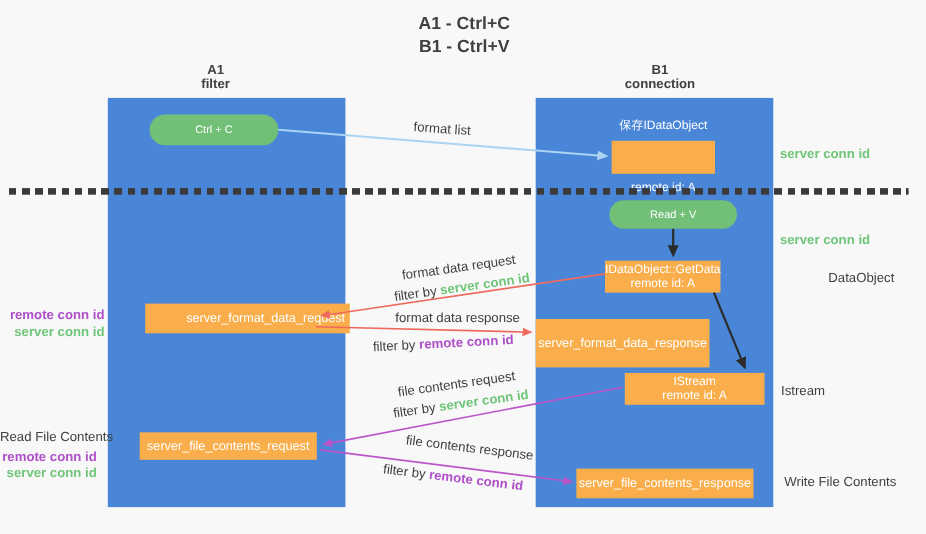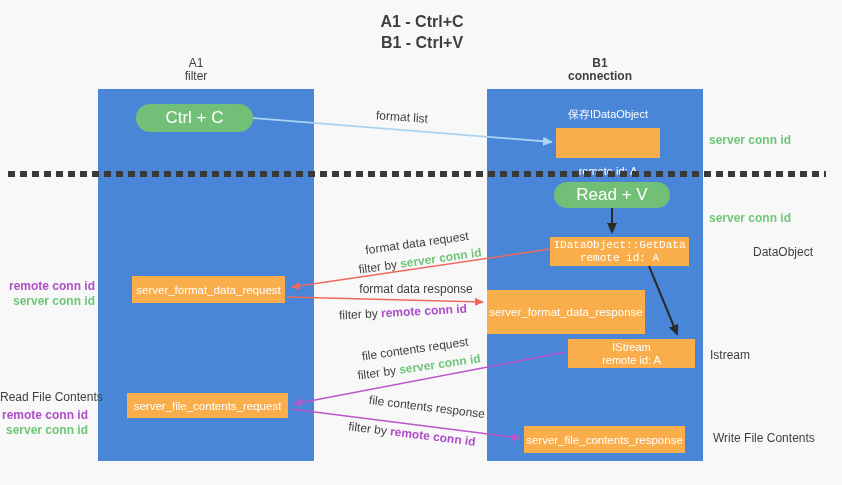--- a/index.html
+++ b/index.html
@@ -10,21 +10,21 @@
   }
   html,body{margin:0;padding:0;}
   body{font-family:"Liberation Sans","DejaVu Sans",sans-serif;background:var(--background);}
   #stage{position:relative;width:842px;height:485px;overflow:hidden;background:var(--background);}
   .abs{position:absolute;}
   .title{width:220px;text-align:center;font-size:16px;color:var(--text_dark);line-height:21px;font-weight:bold;}
   .col-header{width:120px;text-align:center;font-size:12px;color:var(--text_dark);line-height:13px;}
   .column{background:var(--column_blue);width:216px;height:372px;top:89px;z-index:1;}
   .box{z-index:2;display:flex;flex-direction:column;align-items:center;justify-content:center;
        color:#fff;text-align:center;}
-  .gbox{background:var(--box_green);font-size:17px;border-radius:14px;}
+  .gbox{background:var(--box_green);font-size:10px;border-radius:14px;}
   .obox{background:var(--box_orange);}
   .one-line{font-size:11.5px;}
   .two-line{font-size:11px;line-height:13px;}
   .dashed-line{top:171px;left:8px;width:818px;height:6px;z-index:5;
        background:repeating-linear-gradient(90deg,#3a3a3a 0 7px,transparent 7px 12px);}
   svg.overlay{position:absolute;left:0;top:0;z-index:3;pointer-events:none;}
   .arrow-red{stroke:var(--arrow_red);stroke-width:1.5;fill:none;}
   .arrow-magenta{stroke:var(--arrow_magenta);stroke-width:1.5;fill:none;}
   .arrow-blue{stroke:var(--arrow_lightblue);stroke-width:1.8;fill:none;}
   .arrow-black{stroke:var(--arrow_black);stroke-width:2;fill:none;}
@@ -43,53 +43,53 @@
 </head>
 <body>
 
 <div id="stage">
 
   <div class="abs title" style="left:312px;top:11px;">
     <div>A1 - Ctrl+C</div>
     <div>B1 - Ctrl+V</div>
   </div>
 
-  <div class="abs col-header" style="left:136px;top:57px;">
+  <div class="abs col-header" style="left:136px;top:57px;font-weight:bold;">
     <div>A1</div>
     <div>filter</div>
   </div>
   <div class="abs col-header" style="left:540px;top:57px;font-weight:bold;">
     <div>B1</div>
     <div>connection</div>
   </div>
 
   <div class="abs column" style="left:98px;"></div>
   <div class="abs column" style="left:487px;"></div>
 
   <div class="abs dashed-line"></div>
 
   <div class="abs box gbox" style="left:136px;top:104px;width:117px;height:28px;">
     <div>Ctrl + C</div>
   </div>
 
-  <div class="abs box obox two-line" style="left:556px;top:128px;width:104px;height:30px;gap:44px;">
+  <div class="abs box obox two-line" style="left:556px;top:128px;width:94px;height:30px;gap:44px;">
     <div>保存IDataObject</div>
     <div>remote id: A</div>
   </div>
 
   <div class="abs box gbox" style="left:554px;top:182px;width:116px;height:26px;">
     <div>Read + V</div>
   </div>
 
-  <div class="abs box obox two-line" style="left:550px;top:237px;width:139px;height:29px;font-family:Liberation Mono, monospace;">
+  <div class="abs box obox two-line" style="left:550px;top:237px;width:105px;height:29px;">
     <div>IDataObject::GetData</div>
     <div>remote id: A</div>
   </div>
 
-  <div class="abs box obox one-line" style="left:132px;top:276px;width:153px;height:27px;">
+  <div class="abs box obox one-line" style="left:132px;top:276px;width:153px;height:27px;padding-left:33px;">
     <div>server_format_data_request</div>
   </div>
 
   <div class="abs box obox one-line" style="left:487px;top:290px;width:158px;height:44px;">
     <div>server_format_data_response</div>
   </div>
 
   <div class="abs box obox two-line" style="left:568px;top:339px;width:127px;height:29px;">
     <div>IStream</div>
     <div>remote id: A</div>

